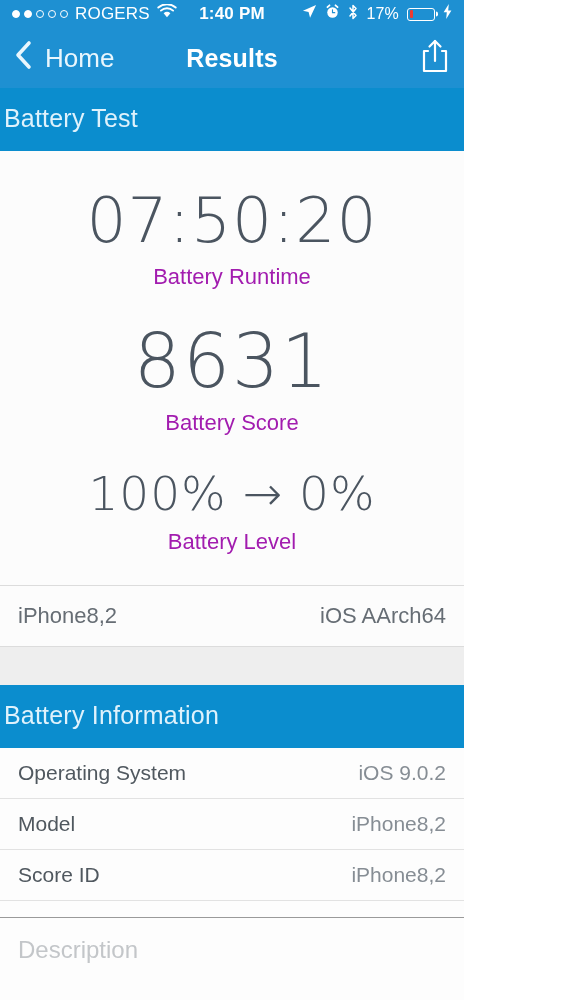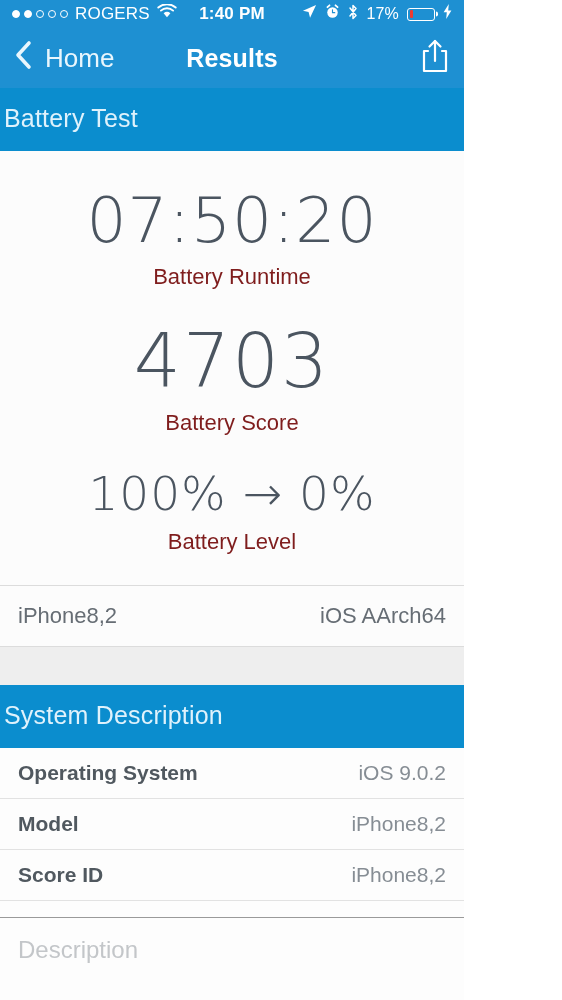--- a/index.html
+++ b/index.html
@@ -118,21 +118,21 @@
     font-weight: 300;
     line-height: 1.0;
     letter-spacing: 1px;
     font-family: "DejaVu Sans", sans-serif;
   }
   .metric-value.runtime { font-size: 63px; }
   .metric-value.score   { font-size: 74px; letter-spacing: 2px; }
   .metric-value.level   { font-size: 47px; letter-spacing: 1px; }
   .metric-label {
     margin-top: 12px;
-    color: #7f1d1d;
+    color: #a21caf;
     font-size: 22px;
     font-weight: 400;
   }
 
   
   .device-row {
     background: #fcfcfc;
     border-top: 1px solid #dcdcdc;
     border-bottom: 1px solid #dcdcdc;
     display: flex;
@@ -155,21 +155,21 @@
 
   
   .info-table { background: #fdfdfd; flex: 0 0 auto; }
   .info-row {
     display: flex;
     align-items: center;
     justify-content: space-between;
     padding: 13px 18px;
     border-bottom: 1px solid #e2e2e2;
   }
-  .info-label { color: #50585f; font-size: 21px; font-weight: 700; }
+  .info-label { color: #50585f; font-size: 21px; font-weight: 400; }
   .info-value { color: #868d94; font-size: 21px; font-weight: 400; }
 
   
   .desc-divider {
     border-top: 1px solid #9a9a9a;
     margin-top: 16px;
   }
   .desc-field {
     padding: 18px 18px 0 18px;
     color: #c3c6c9;
@@ -261,37 +261,37 @@
   </div>
 
   <div class="section-header">Battery Test</div>
 
   <div class="summary">
     <div class="metric">
       <div class="metric-value runtime">07:50:20</div>
       <div class="metric-label">Battery Runtime</div>
     </div>
     <div class="metric">
-      <div class="metric-value score">4703</div>
+      <div class="metric-value score">8631</div>
       <div class="metric-label">Battery Score</div>
     </div>
     <div class="metric">
       <div class="metric-value level">100% → 0%</div>
       <div class="metric-label">Battery Level</div>
     </div>
   </div>
 
   <div class="device-row">
     <span class="device-cell">iPhone8,2</span>
     <span class="device-cell">iOS AArch64</span>
   </div>
 
   <div class="gap"></div>
 
-  <div class="section-header">System Description</div>
+  <div class="section-header">Battery Information</div>
 
   <div class="info-table">
     <div class="info-row">
       <span class="info-label">Operating System</span>
       <span class="info-value">iOS 9.0.2</span>
     </div>
     <div class="info-row">
       <span class="info-label">Model</span>
       <span class="info-value">iPhone8,2</span>
     </div>

